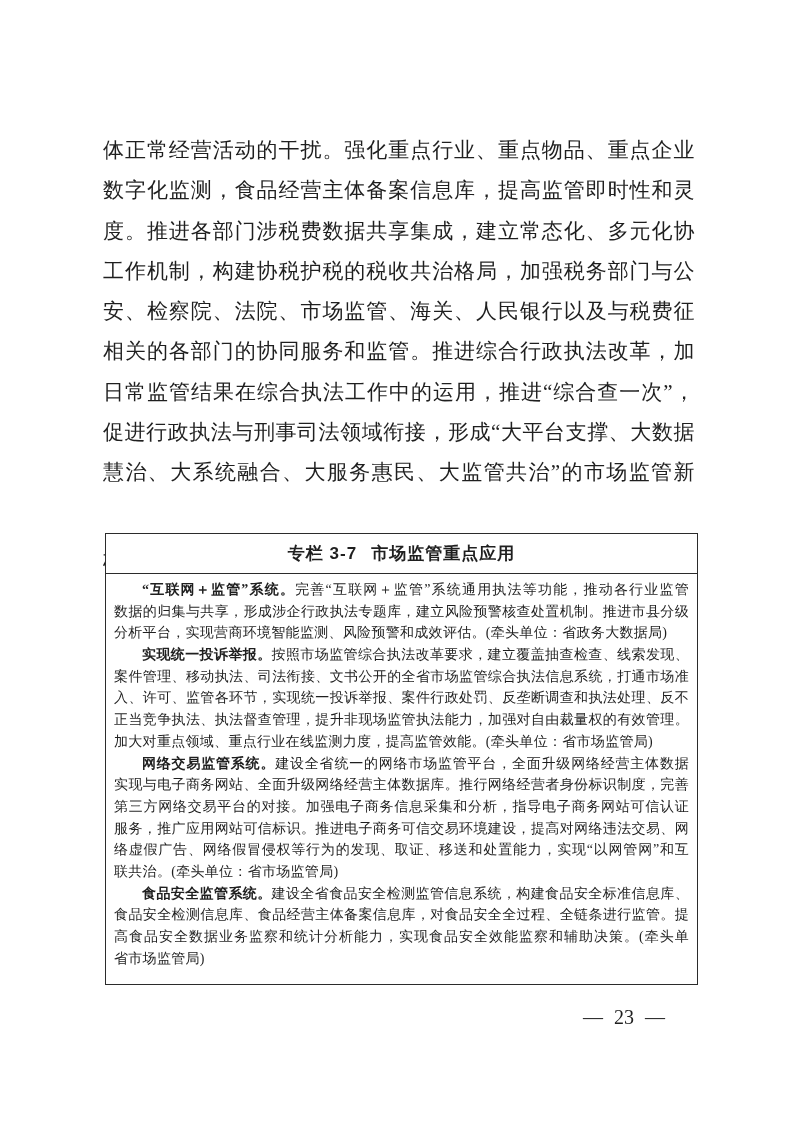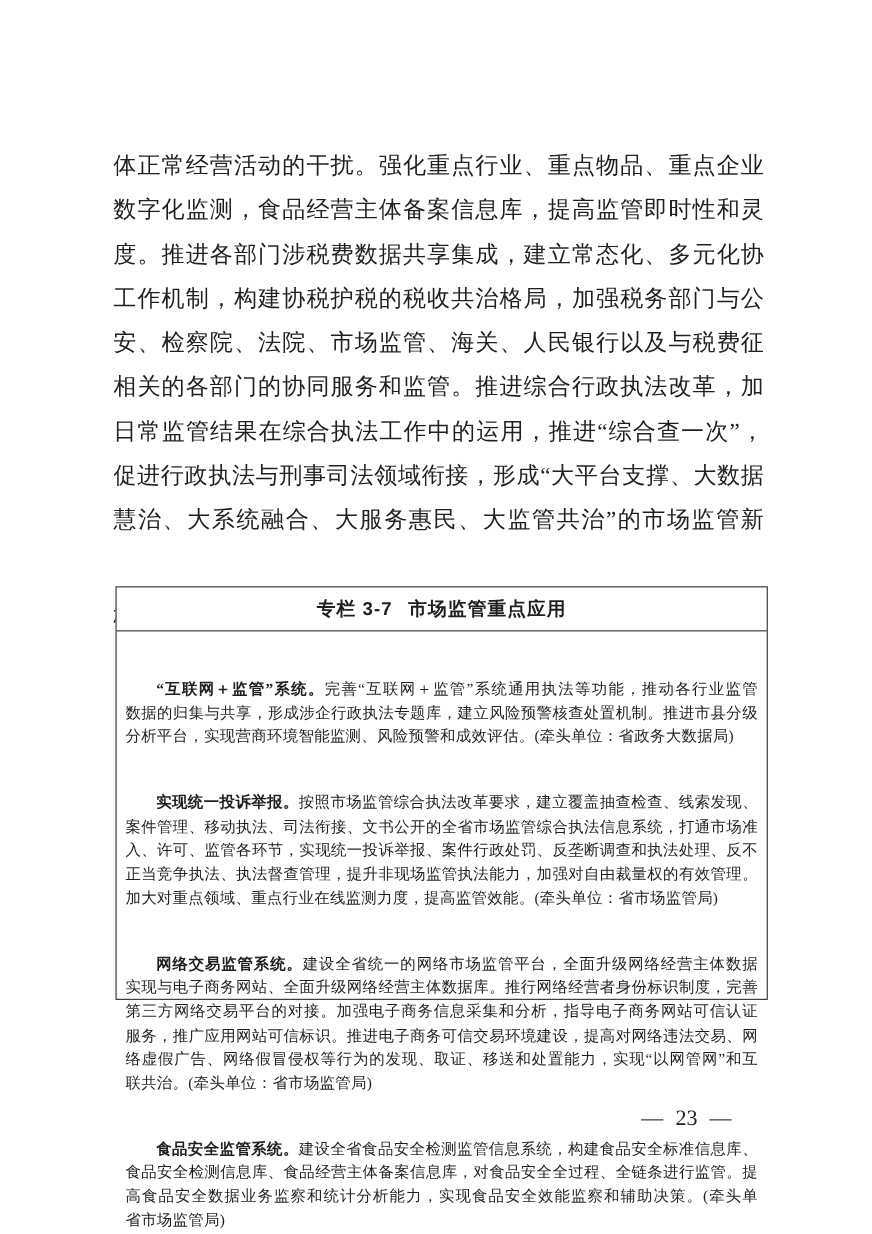--- a/index.html
+++ b/index.html
@@ -24,21 +24,21 @@
     text-justify: inter-character;
     letter-spacing: 0.5px;
     overflow: hidden;
   }
   .bline.plast { text-align: left; text-align-last: left; margin-top: 47px; }
 
   
   .box {
     position: absolute;
     left: 105px; top: 533px;
-    width: 593px; height: 376px;
+    width: 593px; height: 452px;
     border: 1.5px solid #2b2b2b;
     box-sizing: border-box;
     background: #ffffff;
   }
   .box-title {
     height: 39px;
     border-bottom: 1.5px solid #2b2b2b;
     display: flex;
     align-items: center;
     justify-content: center;
@@ -52,21 +52,21 @@
   .xline {
     font-size: 14px;
     line-height: 21.7px;
     height: 21.7px;
     text-align: justify;
     text-align-last: justify;
     text-justify: inter-character;
     letter-spacing: 0.3px;
     overflow: hidden;
   }
-  .xline.pfirst { text-indent: 28px; margin-top: 38px; }
+  .xline.pfirst { text-indent: 28px; }
   .xline.plast { text-align: center; text-align-last: left; }
   .lead { font-weight: bold; }
 
   
   .footer {
     position: absolute;
     top: 1006px; left: 583px;
     width: 82px;
     display: flex;
     justify-content: space-between;

